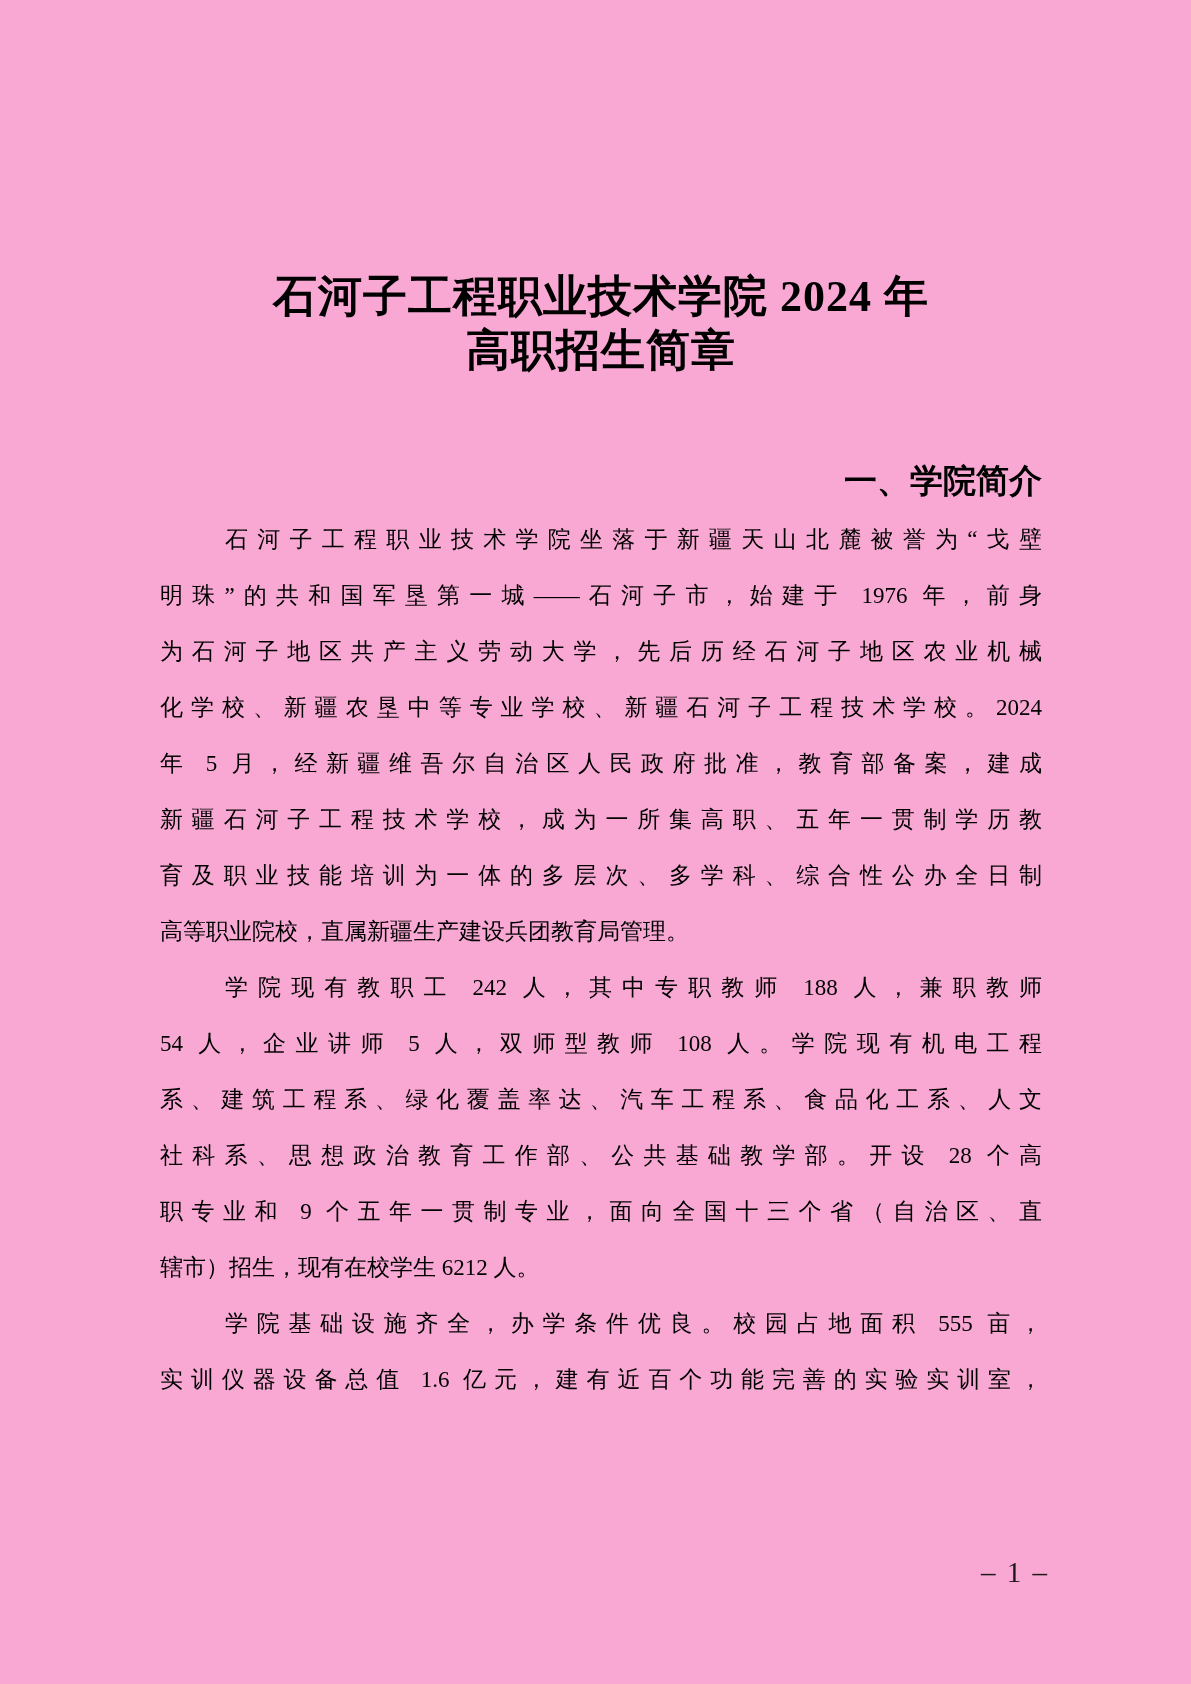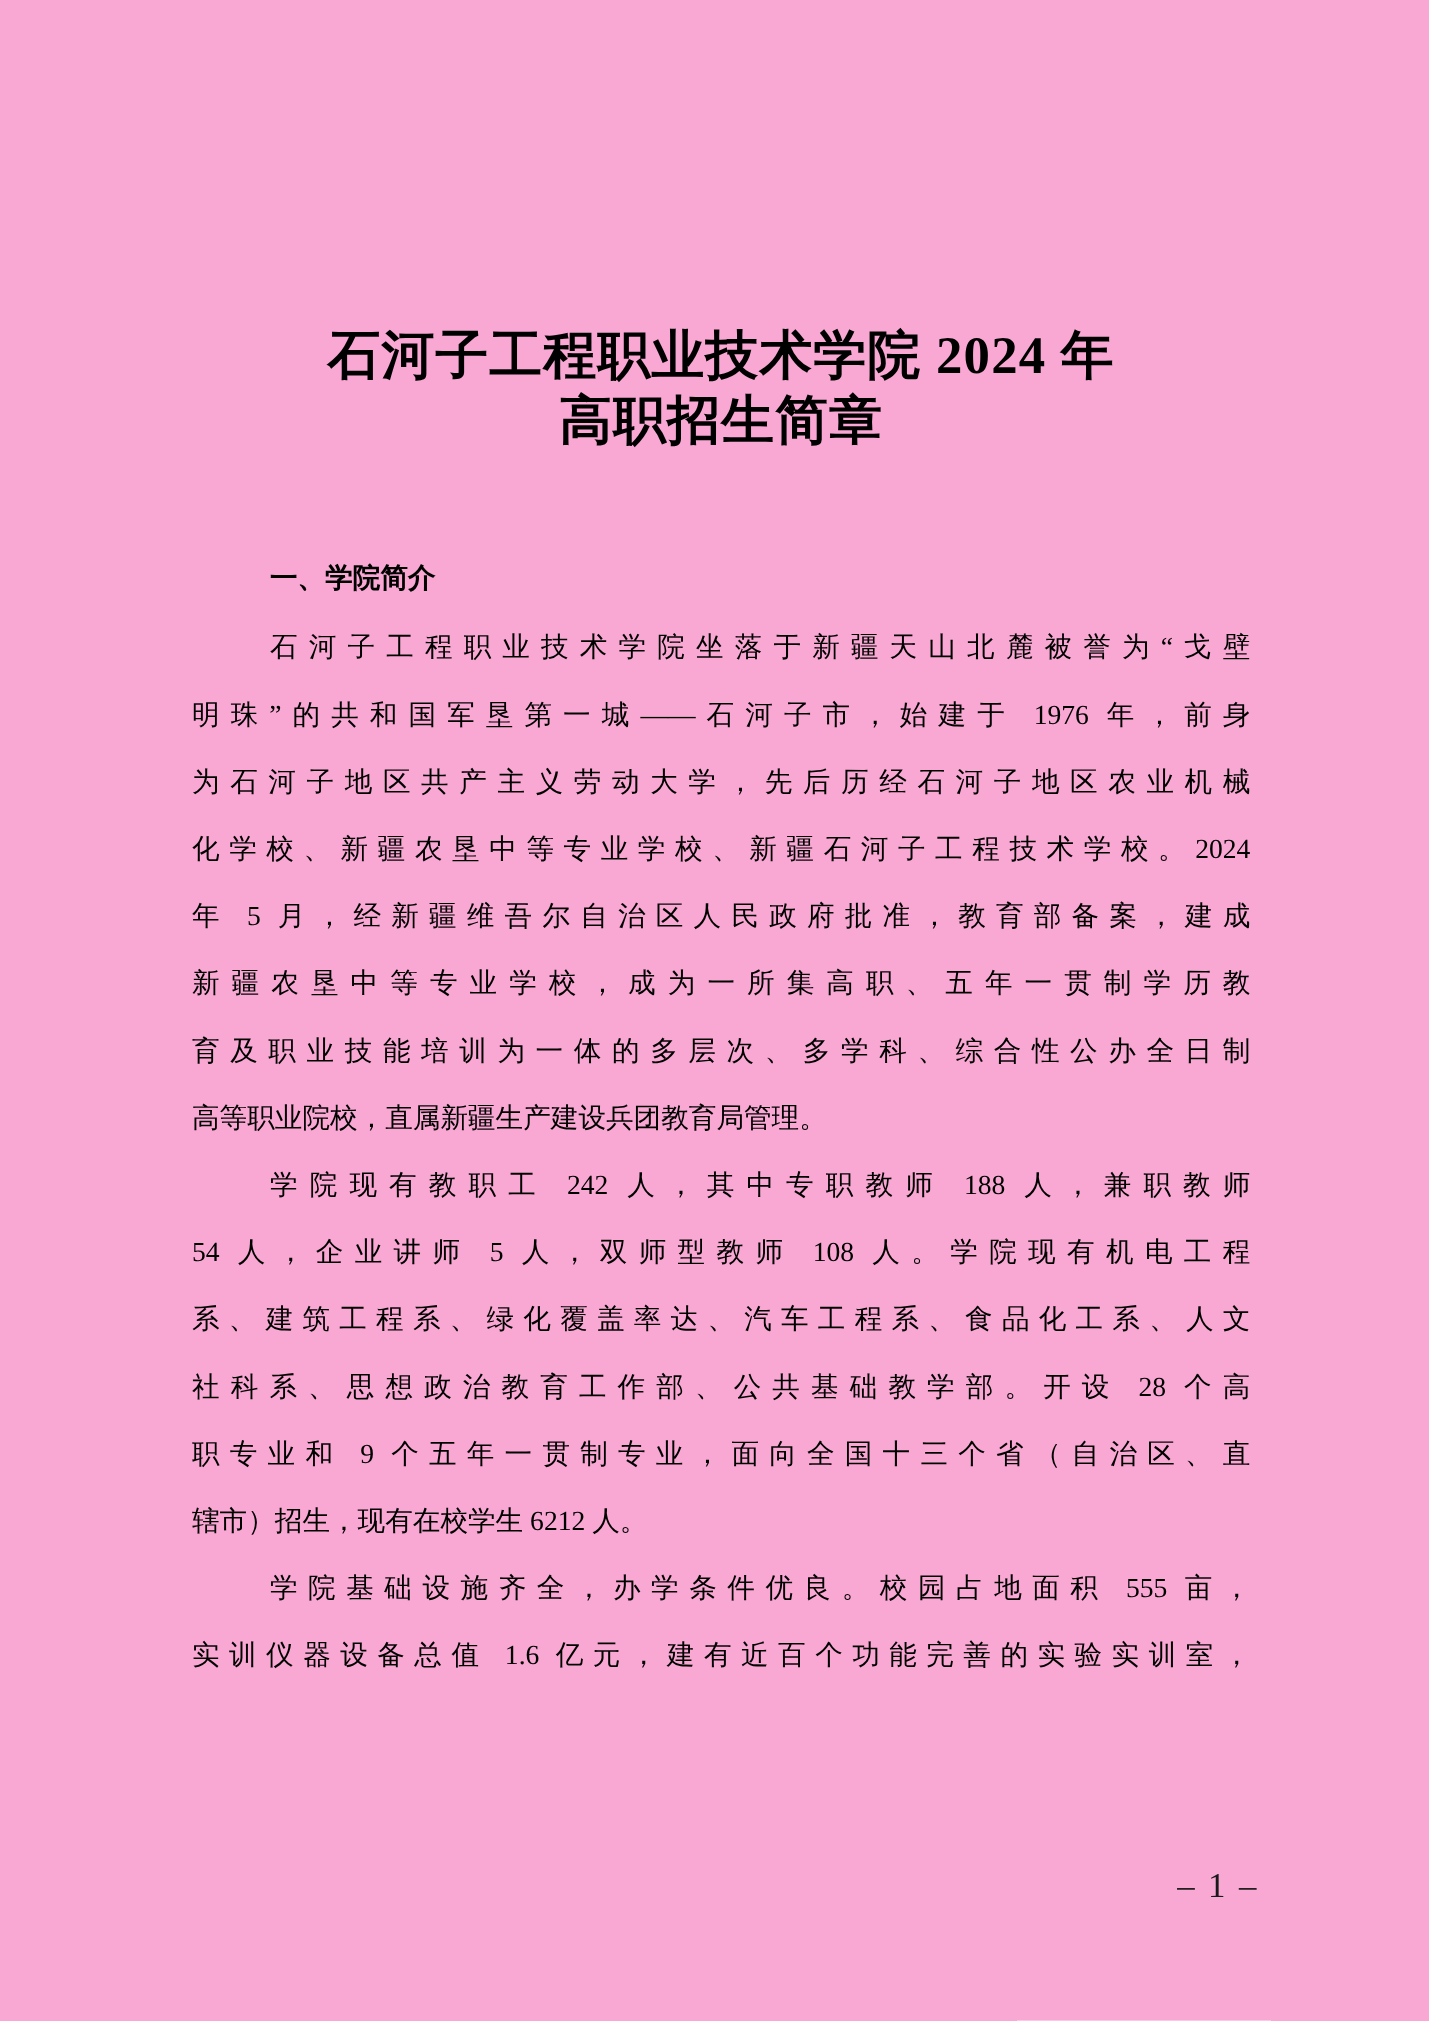--- a/index.html
+++ b/index.html
@@ -27,22 +27,23 @@
     font-weight: 700;
     font-size: 44px;
     line-height: 54px;
     letter-spacing: 1px;
   }
   .section-heading {
     margin-top: 80px;
     padding-left: 65px;
     font-family: "Liberation Sans", "DejaVu Sans", sans-serif;
     font-weight: 700;
-    font-size: 23px;
+    font-size: 33px;
     line-height: 46px;
+    text-align: right;
   }
   .body-text {
     margin-top: 8px;
     font-size: 23px;
   }
   .paragraph {
     margin: 0;
   }
   .line {
     line-height: 56px;
@@ -76,21 +77,21 @@
 
     <div class="section-heading">一、学院简介</div>
 
     <div class="body-text">
       <div class="paragraph">
           <div class="line first">石河子工程职业技术学院坐落于新疆天山北麓被誉为“戈壁</div>
           <div class="line">明珠”的共和国军垦第一城——石河子市，始建于 1976 年，前身</div>
           <div class="line">为石河子地区共产主义劳动大学，先后历经石河子地区农业机械</div>
           <div class="line">化学校、新疆农垦中等专业学校、新疆石河子工程技术学校。2024</div>
           <div class="line">年 5 月，经新疆维吾尔自治区人民政府批准，教育部备案，建成</div>
-          <div class="line">新疆农垦中等专业学校，成为一所集高职、五年一贯制学历教</div>
+          <div class="line">新疆石河子工程技术学校，成为一所集高职、五年一贯制学历教</div>
           <div class="line">育及职业技能培训为一体的多层次、多学科、综合性公办全日制</div>
           <div class="line last">高等职业院校，直属新疆生产建设兵团教育局管理。</div>
         </div>
       <div class="paragraph">
           <div class="line first">学院现有教职工 242 人，其中专职教师 188 人，兼职教师</div>
           <div class="line">54 人，企业讲师 5 人，双师型教师 108 人。学院现有机电工程</div>
           <div class="line">系、建筑工程系、绿化覆盖率达、汽车工程系、食品化工系、人文</div>
           <div class="line">社科系、思想政治教育工作部、公共基础教学部。开设 28 个高</div>
           <div class="line">职专业和 9 个五年一贯制专业，面向全国十三个省（自治区、直</div>
           <div class="line last">辖市）招生，现有在校学生 6212 人。</div>

